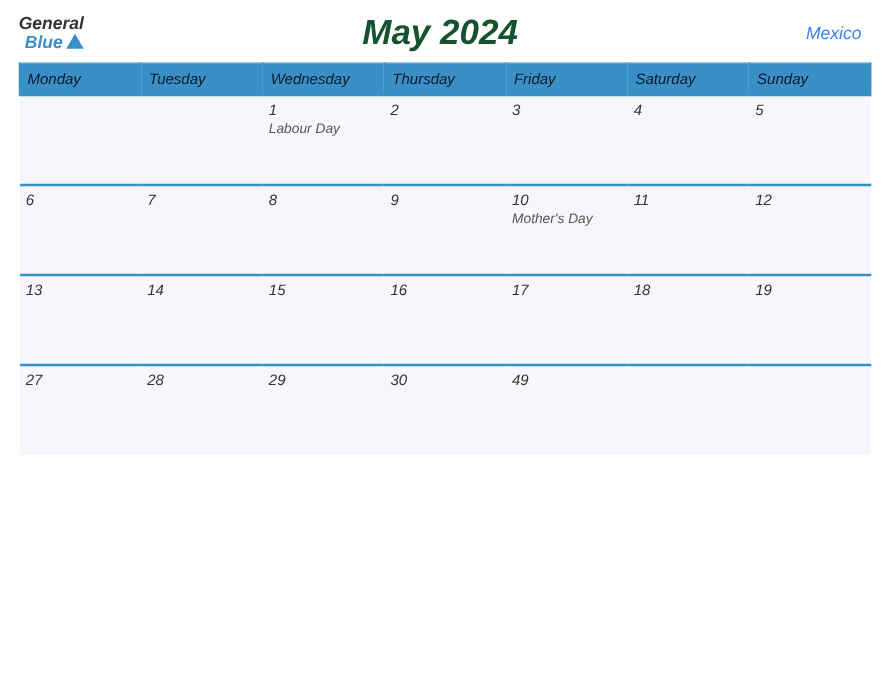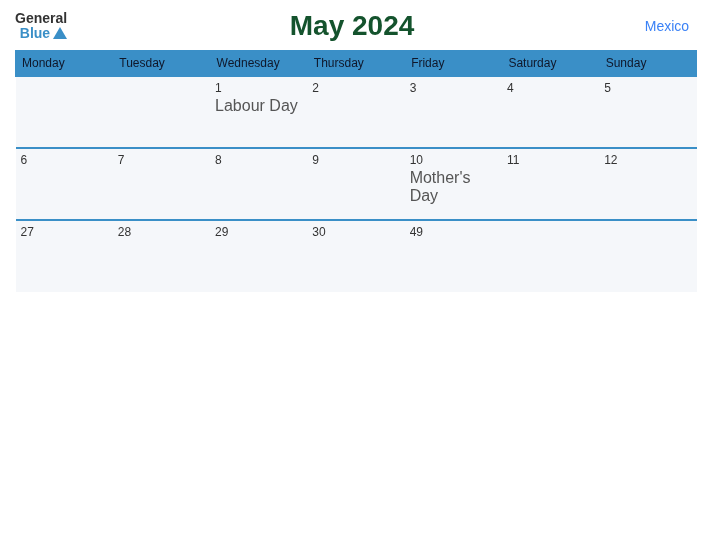--- a/index.html
+++ b/index.html
@@ -8,20 +8,21 @@
       height: 550px;
       background: #fff;
       font-family: Arial, sans-serif;
       font-size: 13px;
     }
     .page {
       width: 712px;
       height: 550px;
       background: #fff;
       padding: 10px 15px 8px 15px;
+      font-style: italic;
     }
     
     .header {
       display: flex;
       align-items: center;
       justify-content: space-between;
       margin-bottom: 8px;
     }
     .logo {
       display: flex;
@@ -94,21 +95,21 @@
       background: #f5f7fa;
     }
     .day-num {
       display: block;
       font-size: 12px;
       color: #333;
       margin-bottom: 2px;
     }
     .holiday {
       display: block;
-      font-size: 16px;
+      font-size: 11px;
       color: #555;
     }
   </style>
 </head>
 <body>
 
 <div class="page">
 
   <div class="header">
     <div class="logo">
@@ -174,20 +175,43 @@
           </td>
           <td>
             <span class="day-num">11</span>
           </td>
           <td>
             <span class="day-num">12</span>
           </td>
         </tr>
         <tr>
           <td>
+            <span class="day-num">13</span>
+          </td>
+          <td>
+            <span class="day-num">14</span>
+          </td>
+          <td>
+            <span class="day-num">15</span>
+          </td>
+          <td>
+            <span class="day-num">16</span>
+          </td>
+          <td>
+            <span class="day-num">17</span>
+          </td>
+          <td>
+            <span class="day-num">18</span>
+          </td>
+          <td>
+            <span class="day-num">19</span>
+          </td>
+        </tr>
+        <tr>
+          <td>
             <span class="day-num">27</span>
           </td>
           <td>
             <span class="day-num">28</span>
           </td>
           <td>
             <span class="day-num">29</span>
           </td>
           <td>
             <span class="day-num">30</span>

